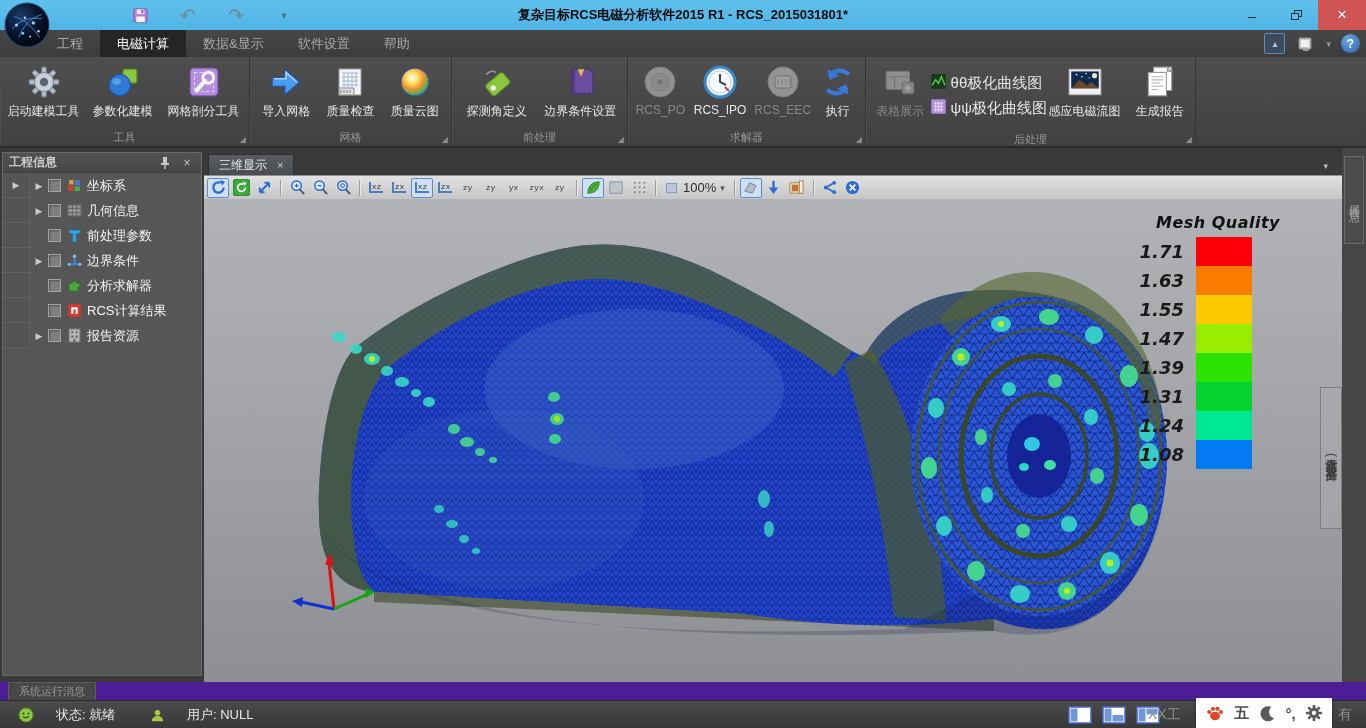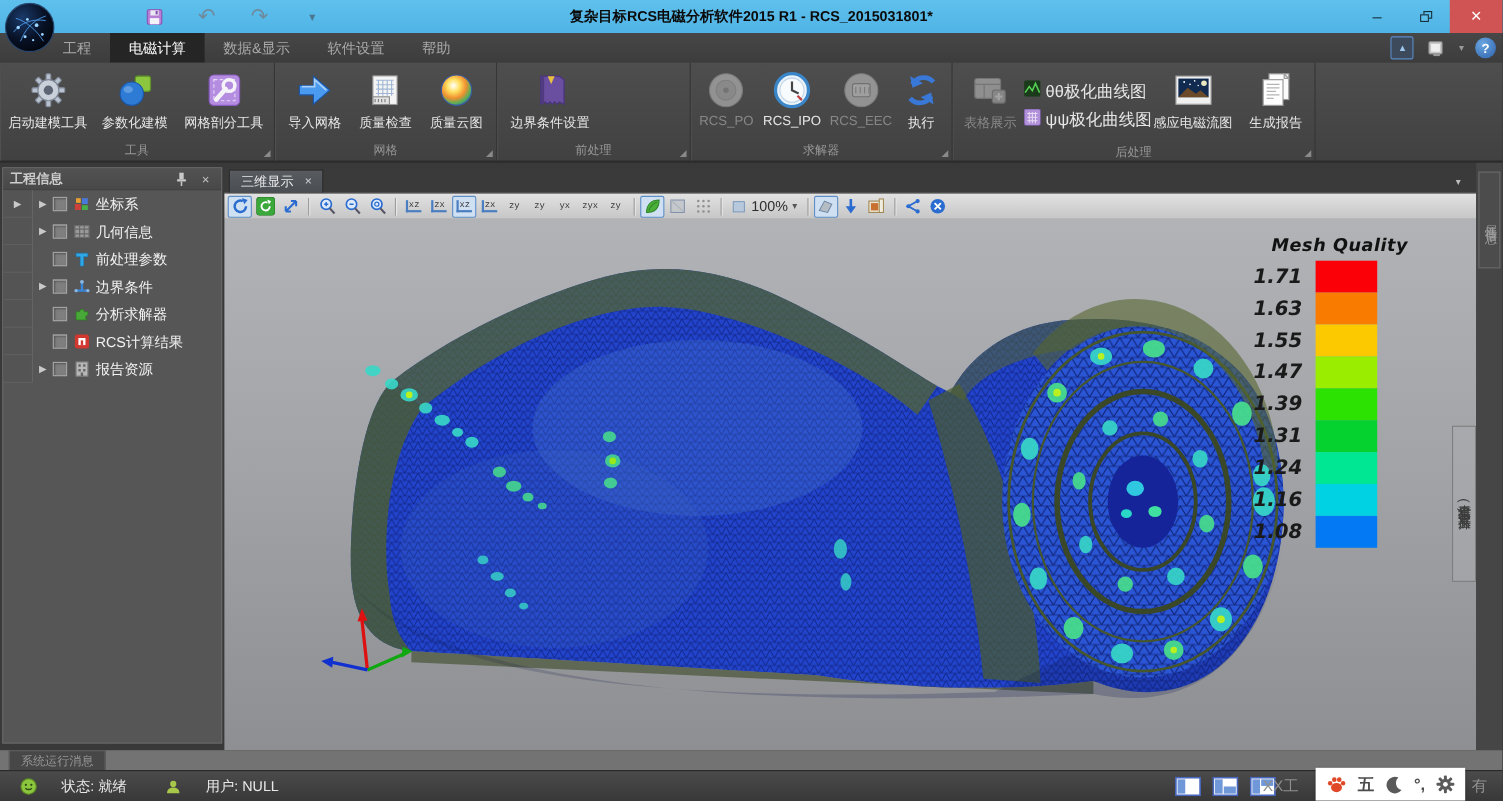--- a/index.html
+++ b/index.html
@@ -112,21 +112,21 @@
                  background:rgba(170,171,174,.55); writing-mode:vertical-rl; display:flex; align-items:center;
                  justify-content:center; font-size:12px; color:#3c3c3c; letter-spacing:1px; }
 
   
   .right-strip { position:absolute; right:0; top:0; width:24px; height:534px; background:#464646; }
   .prop-tab { position:absolute; left:2px; top:8px; width:20px; height:88px; border:1px solid #6a6a6a;
               writing-mode:vertical-rl; display:flex; align-items:center; justify-content:center;
               font-size:11px; color:#9d9d9d; letter-spacing:2px; background:#4c4c4c; }
 
   
-  .bottom-tabrow { position:absolute; left:0; top:682px; width:1366px; height:18px; background:#737373; }
+  .bottom-tabrow { position:absolute; left:0; top:682px; width:1366px; height:18px; background:#4c1d95; }
   .sys-tab { position:absolute; left:8px; top:0; height:18px; padding:0 10px; border:1px solid #5e5e5e;
              border-bottom:none; background:#474747; color:#969696; font-size:11px; display:flex; align-items:center; }
   .statusbar { position:absolute; left:0; top:700px; width:1366px; height:28px;
                background:linear-gradient(#4b4b4b,#383838); border-top:1px solid #2a2a2a; }
   .sb-item { position:absolute; top:0; height:28px; display:flex; align-items:center; gap:22px;
              color:#e8e8e8; font-size:13px; }
   .win-icons { position:absolute; left:1068px; top:5px; display:flex; gap:10px; }
   .wli { width:24px; height:18px; }
   .watermark { color:#8f8f8f; font-size:14px; }
   .ime { position:absolute; left:1196px; top:-3px; width:136px; height:30px; background:#fff;
@@ -297,20 +297,32 @@
           </span>
           <span class="rtx">质量云图</span>
         </div>
       </div>
       <div class="rlabel">网格</div>
       <span class="corner-glyph">◢</span>
     </div>
 
     <div class="rgroup" style="width:176px">
       <div class="rbuttons">
+        <div class="rbtn" style="width:84px">
+          <span class="ric">
+            <svg width="34" height="34" viewBox="0 0 32 32">
+              <path d="M6 9q4-5 9-2" stroke="#9a9a9a" fill="none" stroke-width="1.5"></path>
+              <g transform="rotate(-40 16 18)">
+                <rect x="6" y="12" width="21" height="13" rx="3" fill="#8cc63f" stroke="#639b2a"></rect>
+                <circle cx="11" cy="18.5" r="2.4" fill="#f4f8ec"></circle>
+              </g>
+            </svg>
+          </span>
+          <span class="rtx">探测角定义</span>
+        </div>
         <div class="rbtn" style="width:88px">
           <span class="ric">
             <svg width="34" height="34" viewBox="0 0 32 32">
               <path d="M8 4h16l4 3v21l-4-2-2 2-2-2-2 2-2-2-2 2-2-2-4 2z" fill="#6a4fa0" stroke="#4a3380"></path>
               <path d="M8 4v24l3-1V4z" fill="#503a80"></path>
               <path d="M14 4l3 7 3-7z" fill="#e8c040"></path>
             </svg>
           </span>
           <span class="rtx">边界条件设置</span>
         </div>
@@ -839,24 +851,20 @@
           </div>
           <div class="legend-row">
             <span class="legend-val">1.31</span>
             <span class="legend-swatch" style="background-color: rgb(5, 210, 46);"></span>
           </div>
           <div class="legend-row">
             <span class="legend-val">1.24</span>
             <span class="legend-swatch" style="background-color: rgb(0, 231, 147);"></span>
           </div>
           <div class="legend-row">
-            <span class="legend-val">1.16</span>
-            <span class="legend-swatch" style="background-color: rgb(0, 210, 228);"></span>
-          </div>
-          <div class="legend-row">
             <span class="legend-val">1.08</span>
             <span class="legend-swatch" style="background-color: rgb(3, 121, 243);"></span>
           </div>
         </div>
 
         <div class="results-tab">查看结果(双击展开)</div>
       </div>
     </div>
 
     <div class="right-strip">

